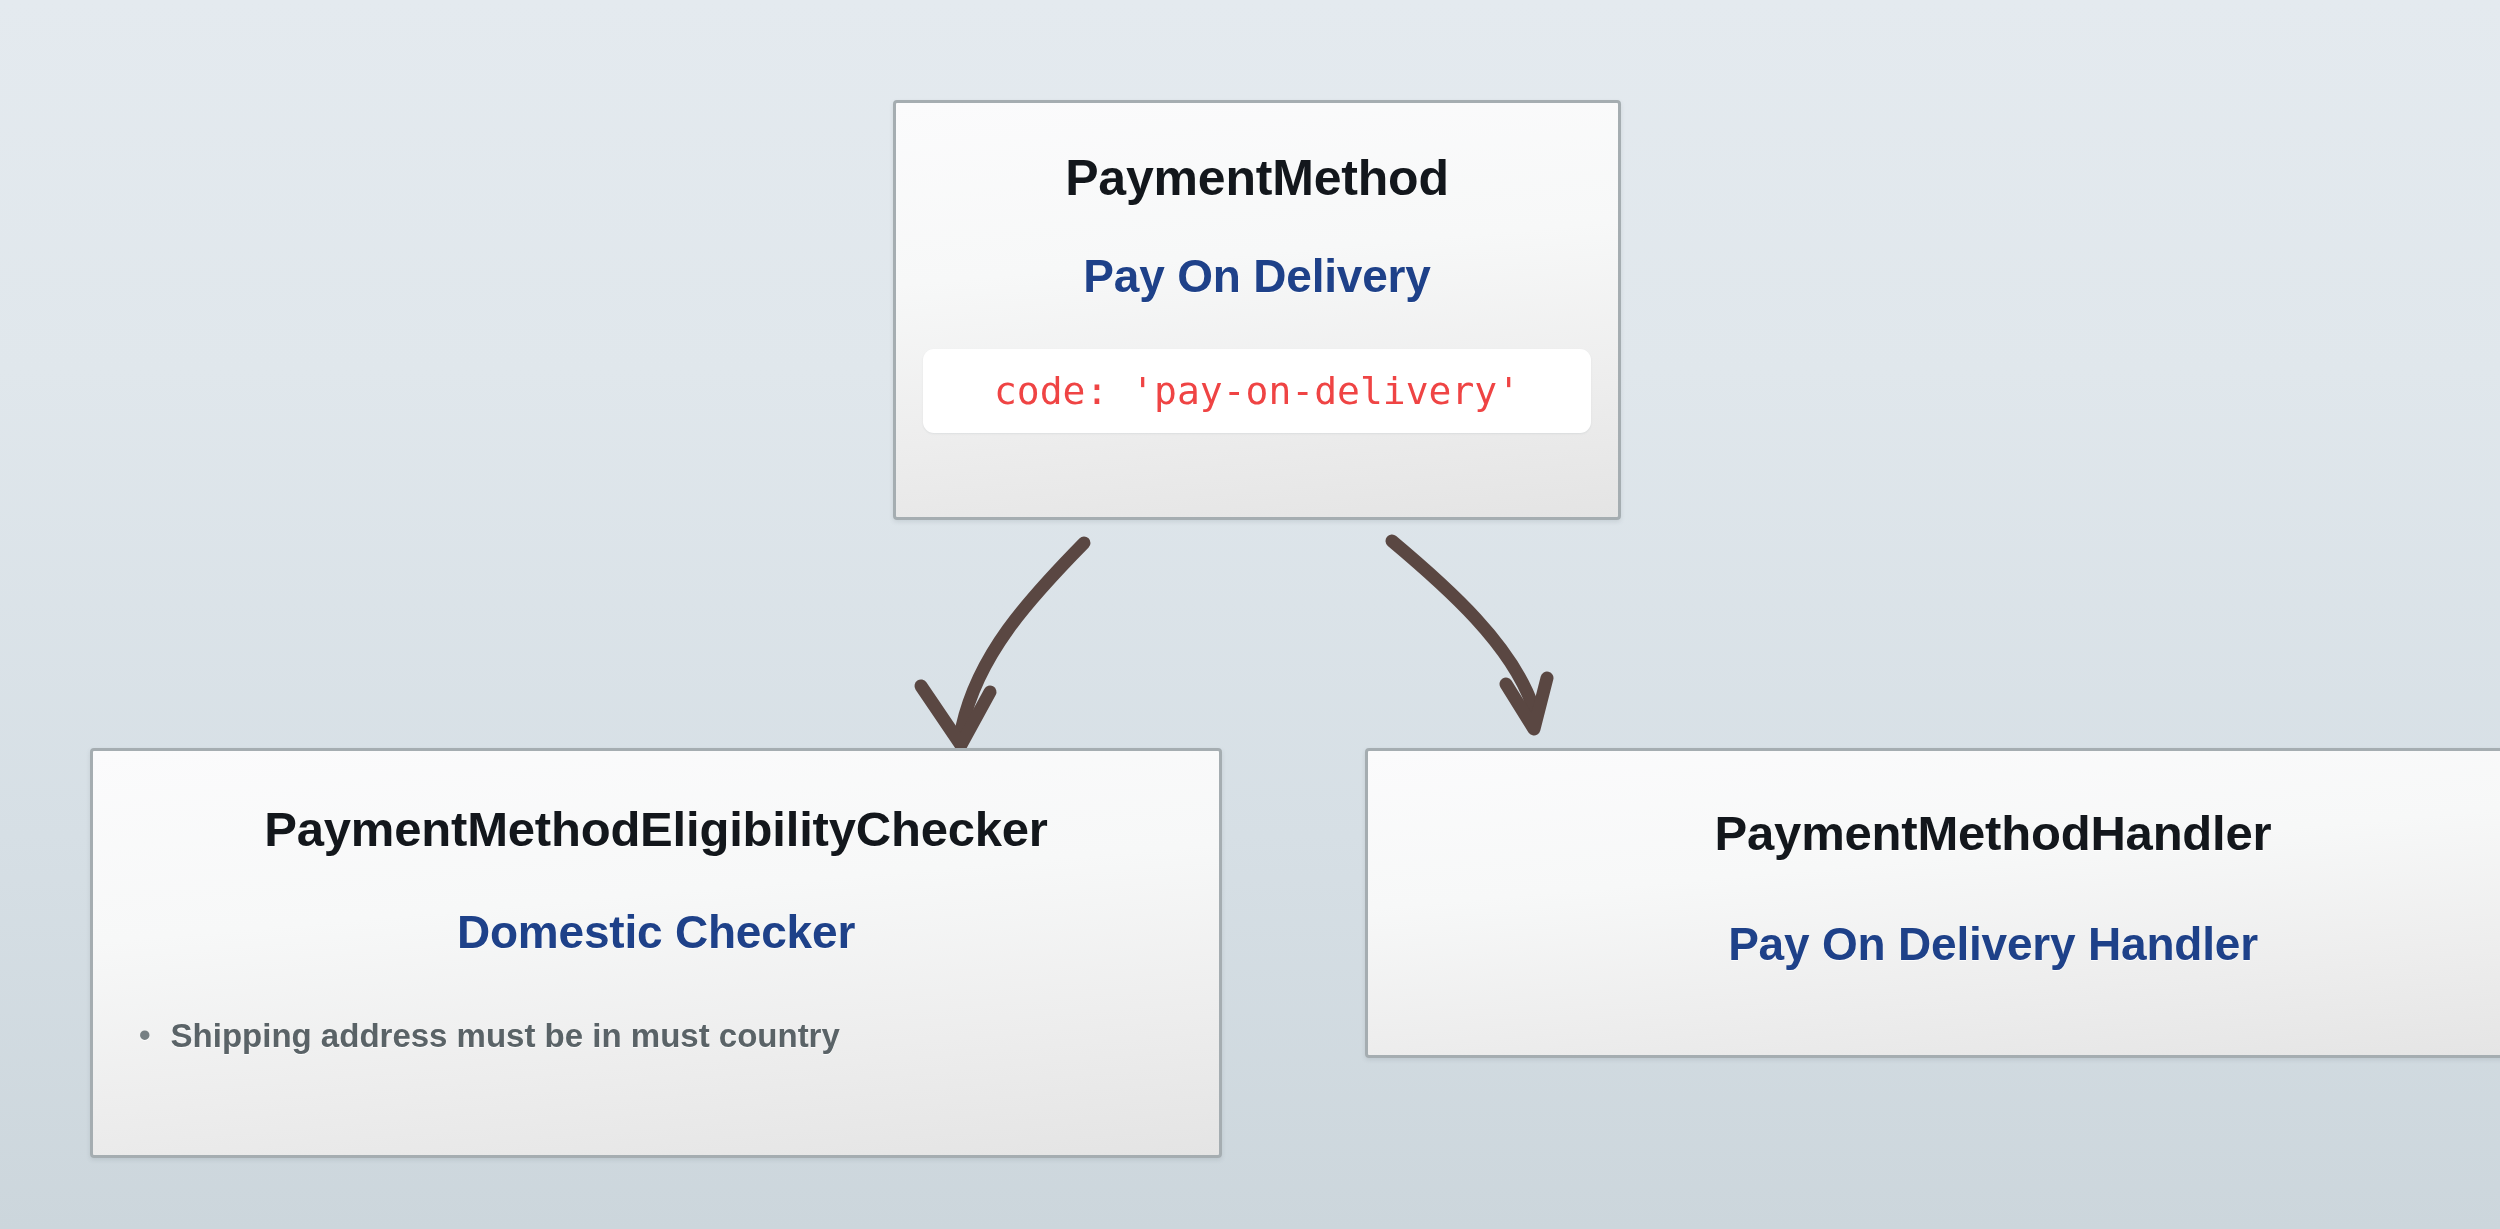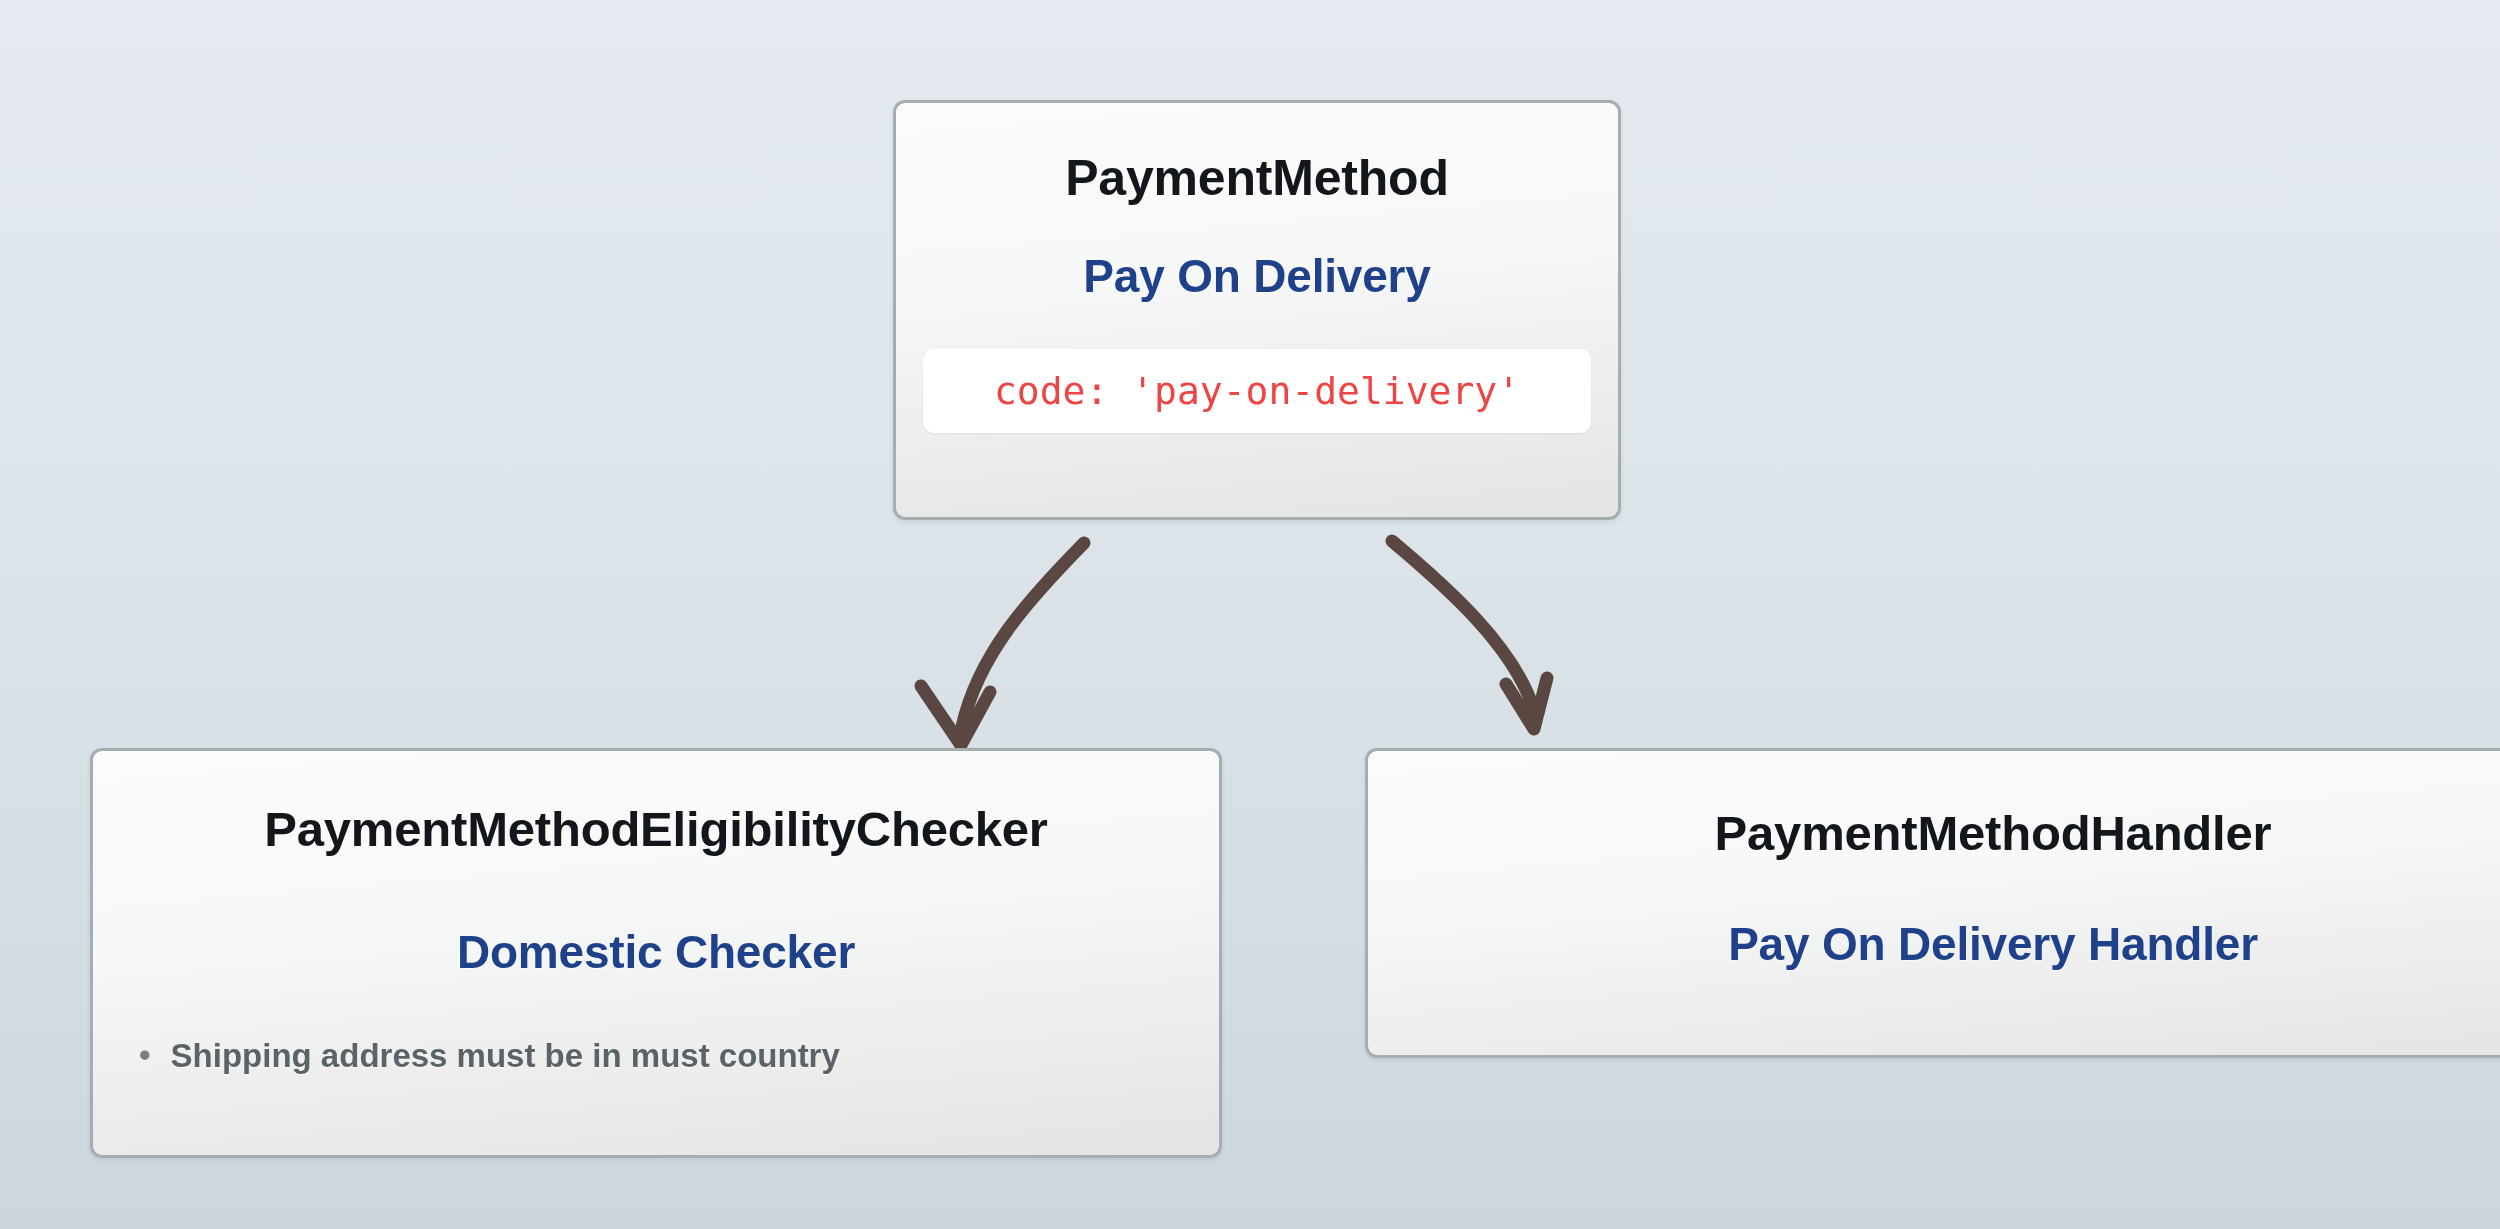--- a/index.html
+++ b/index.html
@@ -29,21 +29,21 @@
     left: 0; top: 0;
     width: 2500px;
     height: 1229px;
     pointer-events: none;
   }
 
   
   .node-card {
     position: absolute;
     border: 3px solid #a5adb1;
-    border-radius: 12px;
+    border-radius: 4px;
     background: linear-gradient(175deg, #fbfbfc 0%, #f7f8f8 38%, #ededed 72%, #e4e4e4 100%);
     box-shadow: 0 2px 4px rgba(70, 85, 95, 0.13);
     display: flex;
     flex-direction: column;
     align-items: center;
   }
 
   .node-title {
     color: #13171c;
     font-weight: bold;
@@ -108,21 +108,21 @@
 
   
   #node-eligibility-checker {
     left: 90px;
     top: 748px;
     width: 1132px;
     height: 410px;
     padding: 34px 34px 12px;
   }
   #node-eligibility-checker .node-title { font-size: 49px; margin-top: 16px; }
-  #node-eligibility-checker .node-subtitle { font-size: 46px; margin-top: 68px; text-align: center; }
+  #node-eligibility-checker .node-subtitle { font-size: 46px; margin-top: 48px; text-align: center; }
   #node-eligibility-checker .rule-list { margin-top: 58px; padding-left: 12px; }
   #node-eligibility-checker .rule-item { font-size: 33px; }
   #node-eligibility-checker .rule-bullet {
     font-size: 33px;
     margin-right: 20px;
     line-height: 1;
     transform: translateY(1px);
   }
 
   

